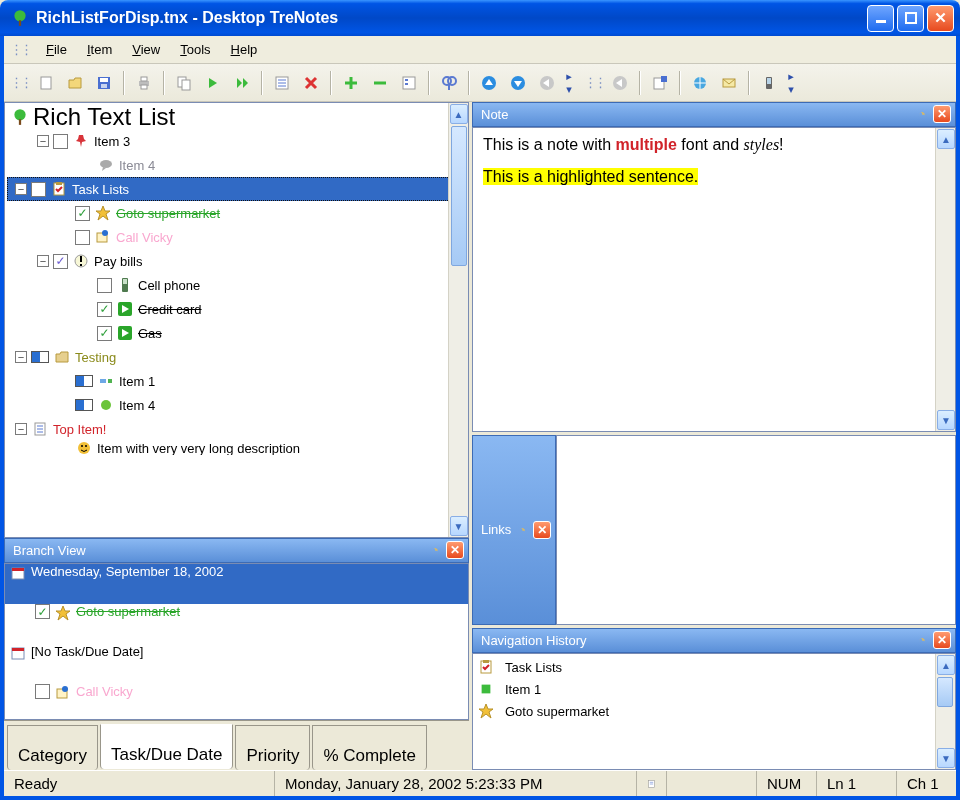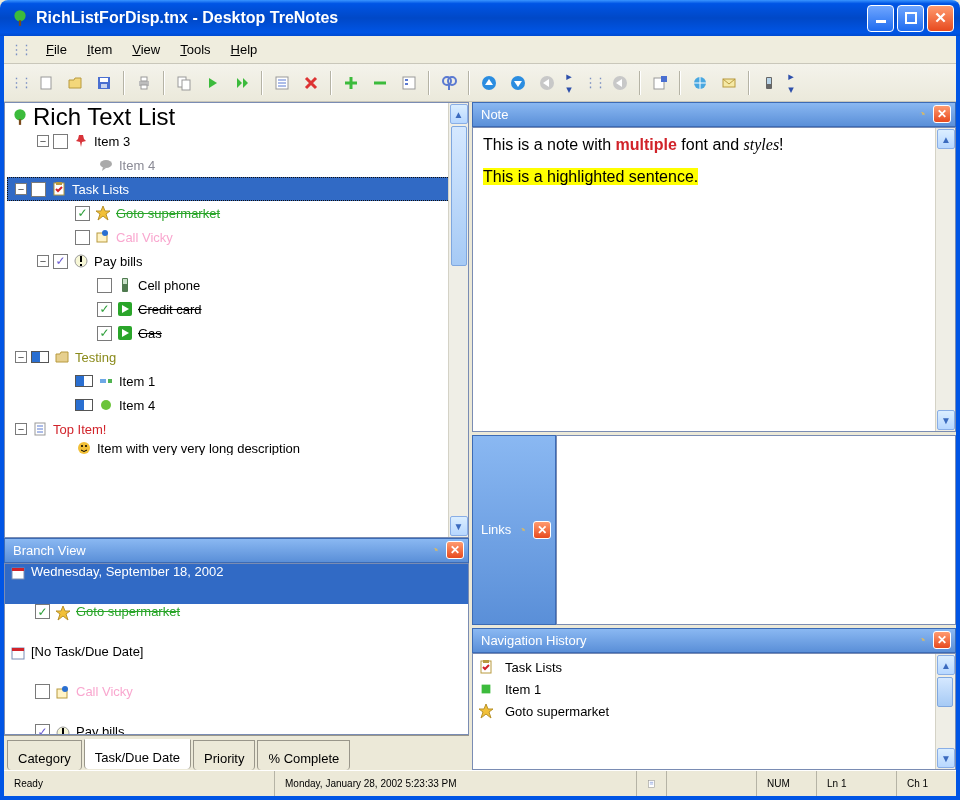--- a/index.html
+++ b/index.html
@@ -205,44 +205,44 @@
 .branch-body { background:white; border:1px solid #7a8cb3; flex:1; overflow:hidden; }
 .bv-sel { background:#316ac5; color:white; }
 .bv-row { display:flex; align-items:flex-start; height:40px; padding-left:4px; }
 
 .tab-strip {
   display:flex; background:#ece9d8; padding-top:4px; gap:2px;
   border-top:1px solid #99968a;
   padding-left:3px;
 }
 .tab {
-  padding: 10px 10px 4px; background:#ece9d8;
+  padding: 20px 10px 4px; background:#ece9d8;
   border:1px solid #99968a; border-bottom:none;
   border-radius:0 0 4px 4px;
-  font-size:13px;
+  font-size:17px;
 }
 .tab.active { background:#fff; border-top-color:#fff; position:relative; top:-1px; }
 
 
 .note-panel { height: 330px; display:flex; flex-direction:column; margin-bottom:3px; }
 .note-body { background:#fff; padding:8px 10px; flex:1; font-size:16px; position:relative; border:1px solid #7a8cb3;}
 .note-body .hl { background:#ffff00; }
 
 .links-panel { height: 190px; display:flex; flex-direction:row; margin-bottom:3px; }
 .nav-panel { flex:1; display:flex; flex-direction:column; }
 
 .nav-body { background:#fff; border:1px solid #7a8cb3; flex:1; padding:2px 4px; overflow:hidden; position:relative;}
 .nav-row { display:flex; align-items:center; height:22px; gap:6px; }
 
 
 .statusbar {
   height: 26px; background:#ece9d8;
   border-top:1px solid #fff;
   display:flex; align-items:center;
-  font-size:10px;
+  font-size:15px;
 }
 .status-cell {
   padding:0 10px; border-left:1px solid #b5b3a5; height:100%;
   display:flex; align-items:center;
 }
 .status-cell:first-child { border-left:none; }
 .c-gray { color:#8a8a95; }
 .c-olive { color:#8a8a1a; }
 .c-green { color:#2aa52a; }
 .c-red { color:#d1232a; }

